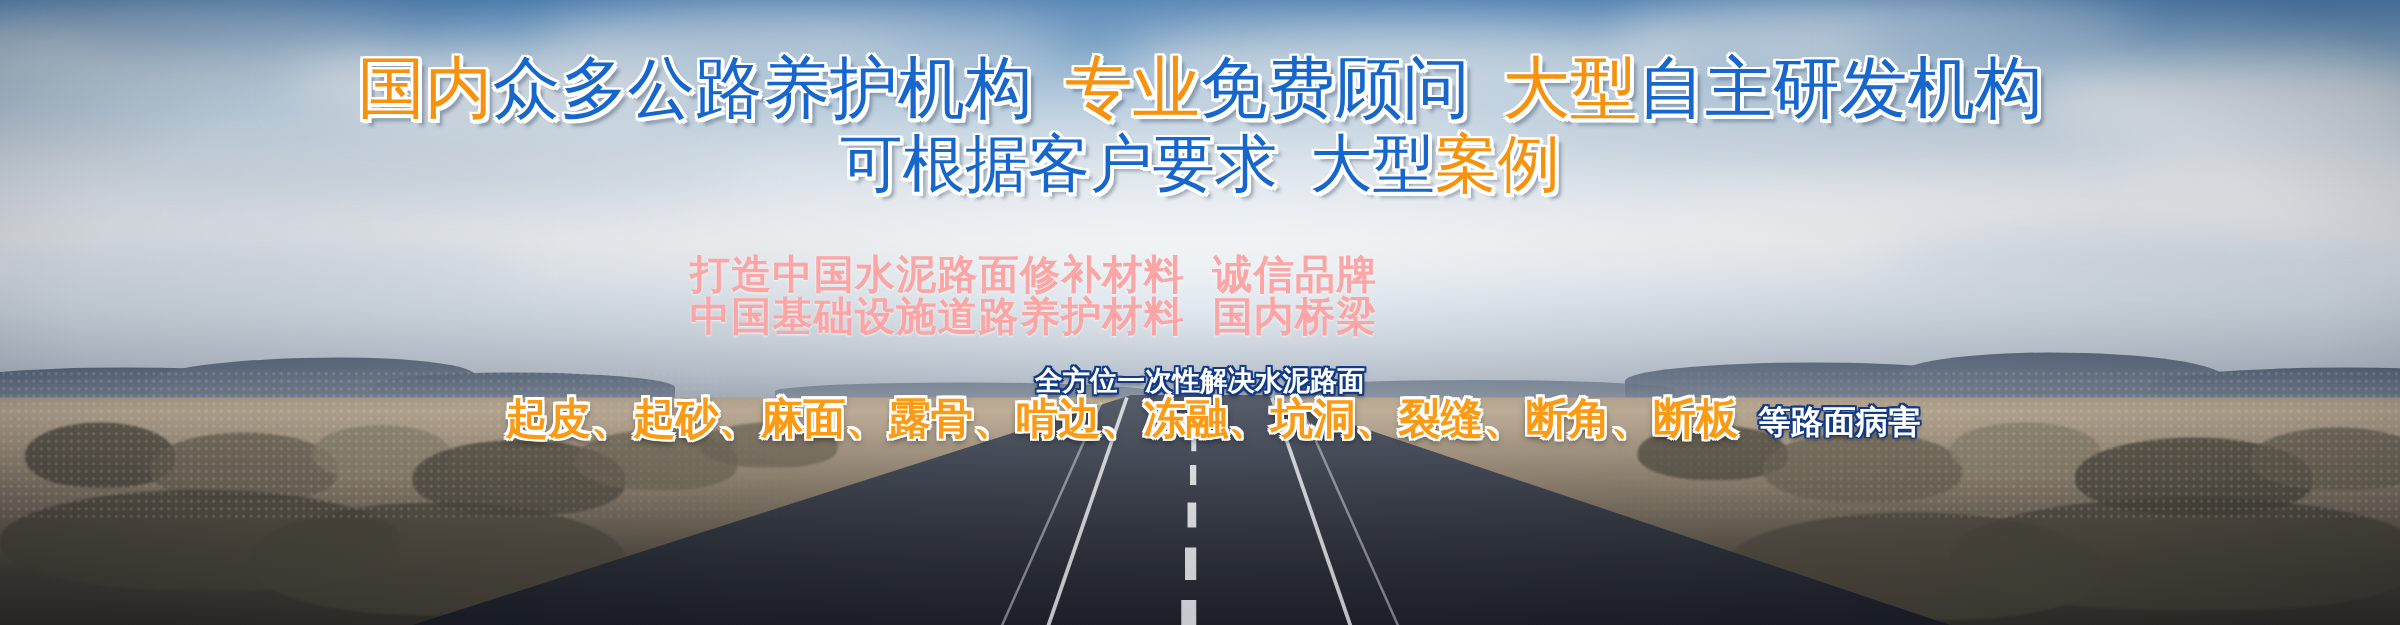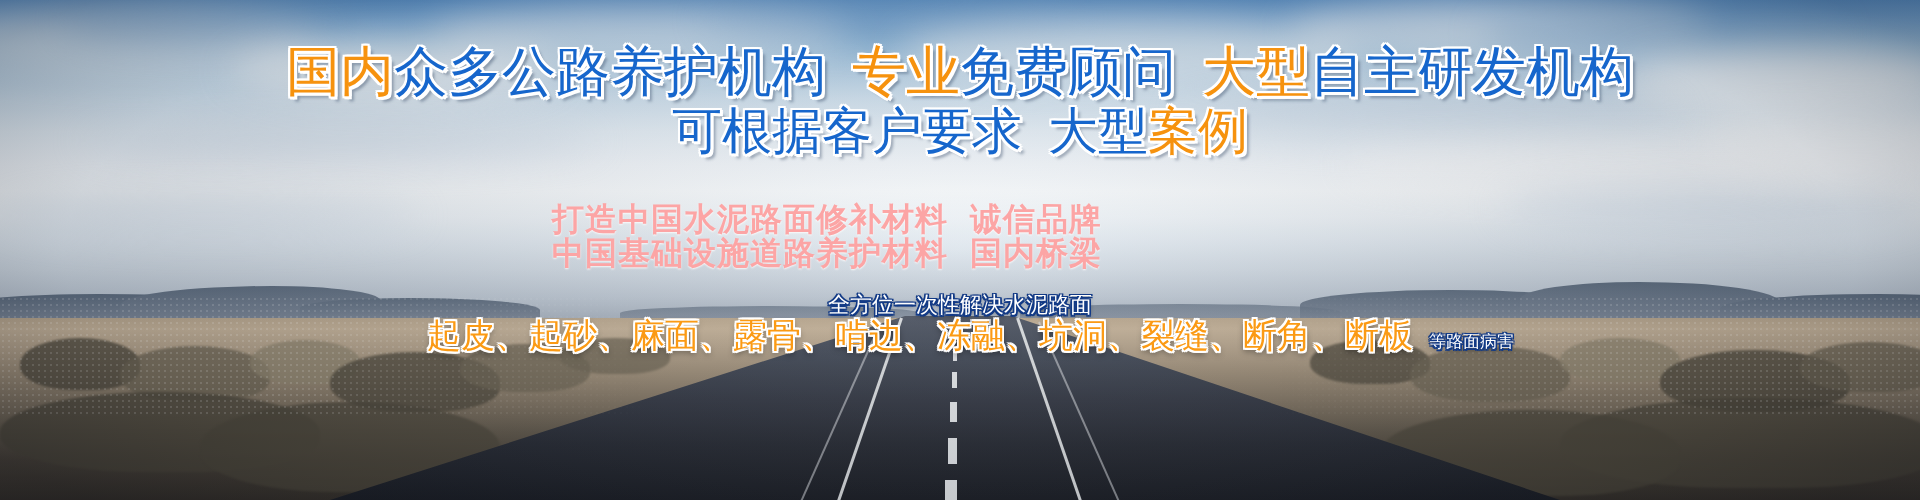--- a/index.html
+++ b/index.html
@@ -149,21 +149,21 @@
     white-space:nowrap;
     text-shadow:0 1px 2px rgba(255,255,255,.85);
   }
   .sub1{top:198px;}
   .sub2{top:232px;}
   .sub .spacer{display:inline-block;width:22px;}
 
   
   .b-line{
     position:absolute;left:0;width:1920px;
-    font-weight:normal;white-space:nowrap;line-height:1;
+    font-weight:bold;white-space:nowrap;line-height:1;
   }
   .b0{top:294px;font-size:22px;}
   .b1{top:318px;font-size:34px;}
   .b2{top:361px;font-size:23px;}
 
   .o-white{
     color:#ffffff;
     text-shadow:
       1.5px 0 0 #123a86, -1.5px 0 0 #123a86, 0 1.5px 0 #123a86, 0 -1.5px 0 #123a86,
       1.5px 1.5px 0 #123a86, -1.5px 1.5px 0 #123a86, 1.5px -1.5px 0 #123a86, -1.5px -1.5px 0 #123a86,
@@ -275,18 +275,18 @@
     </div>
     <div class="sub sub2">
       <span>中国基础设施道路养护材料</span><span class="spacer"></span><span>国内桥梁</span>
     </div>
 
     <div class="b-line b0">
       <span class="o-white">全方位一次性解决水泥路面</span>
     </div>
 
     <div class="b-line b1">
-      <span class="o-orange">起皮、起砂、麻面、露骨、啃边、冻融、坑洞、裂缝、断角、断板</span><span class="gap-sm"></span><span class="o-white" style="font-size:17px;margin-top:23px;">等路面病害</span>
+      <span class="o-orange">起皮、起砂、麻面、露骨、啃边、冻融、坑洞、裂缝、断角、断板</span><span class="gap-sm"></span><span class="o-white" style="font-size:26px;margin-top:23px;">等路面病害</span>
     </div>
 
 
   </div>
 </div>
 
 </body></html>

